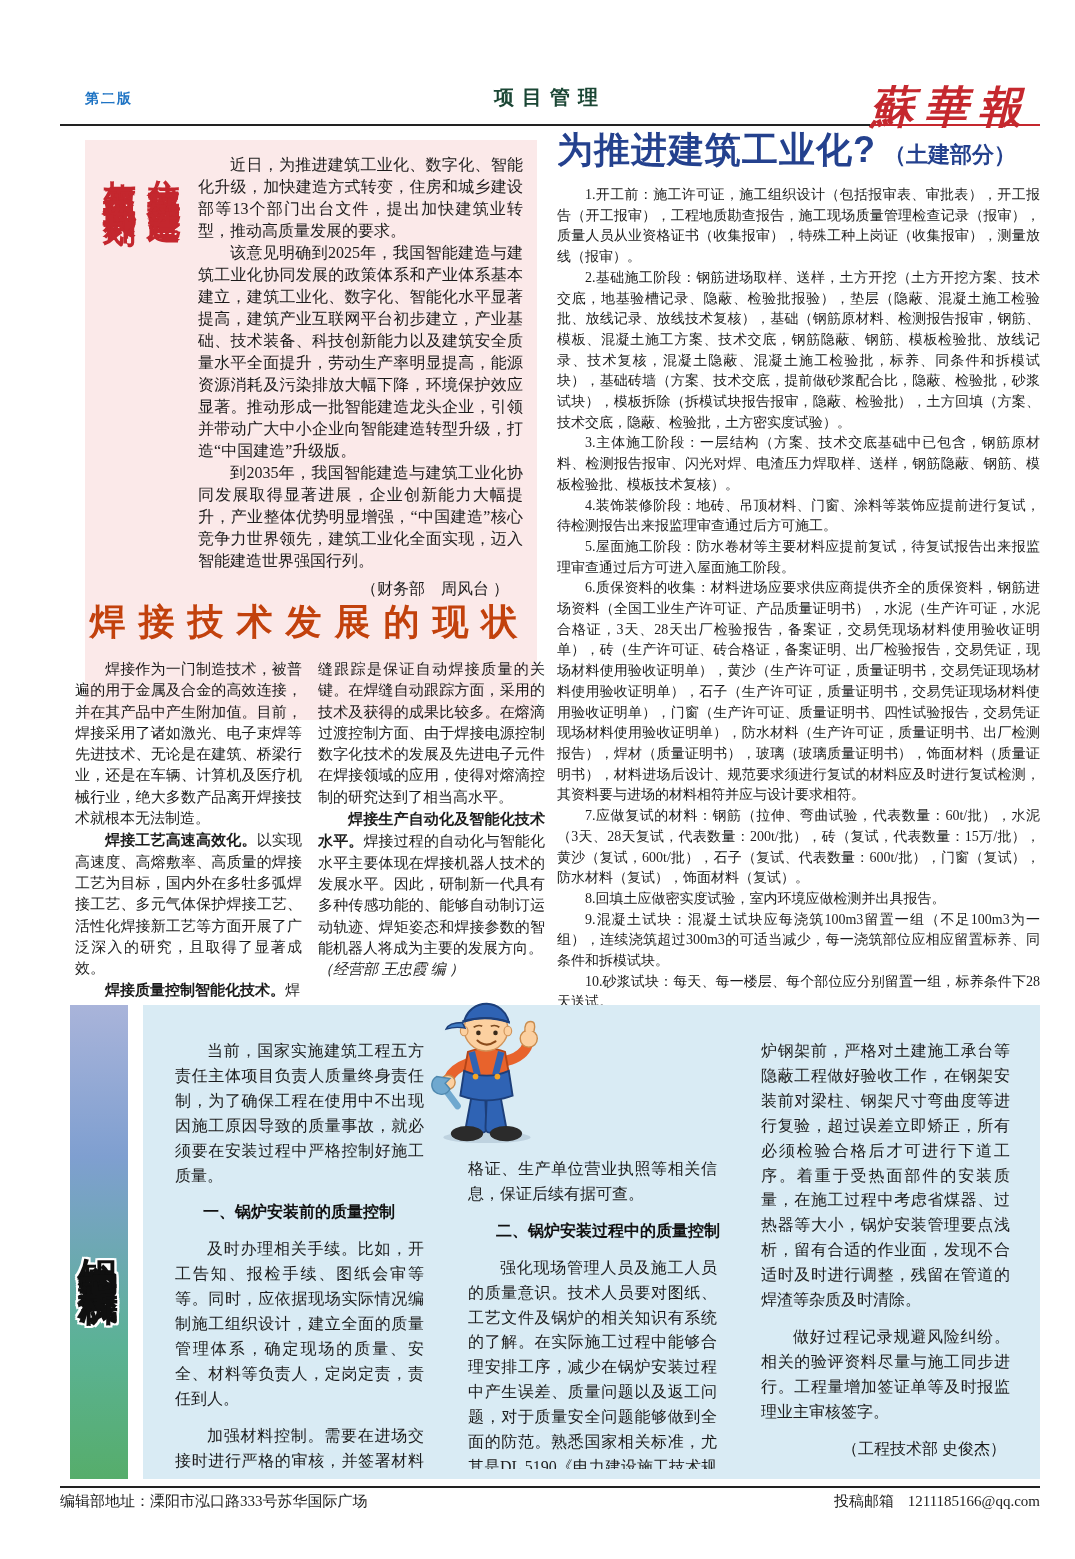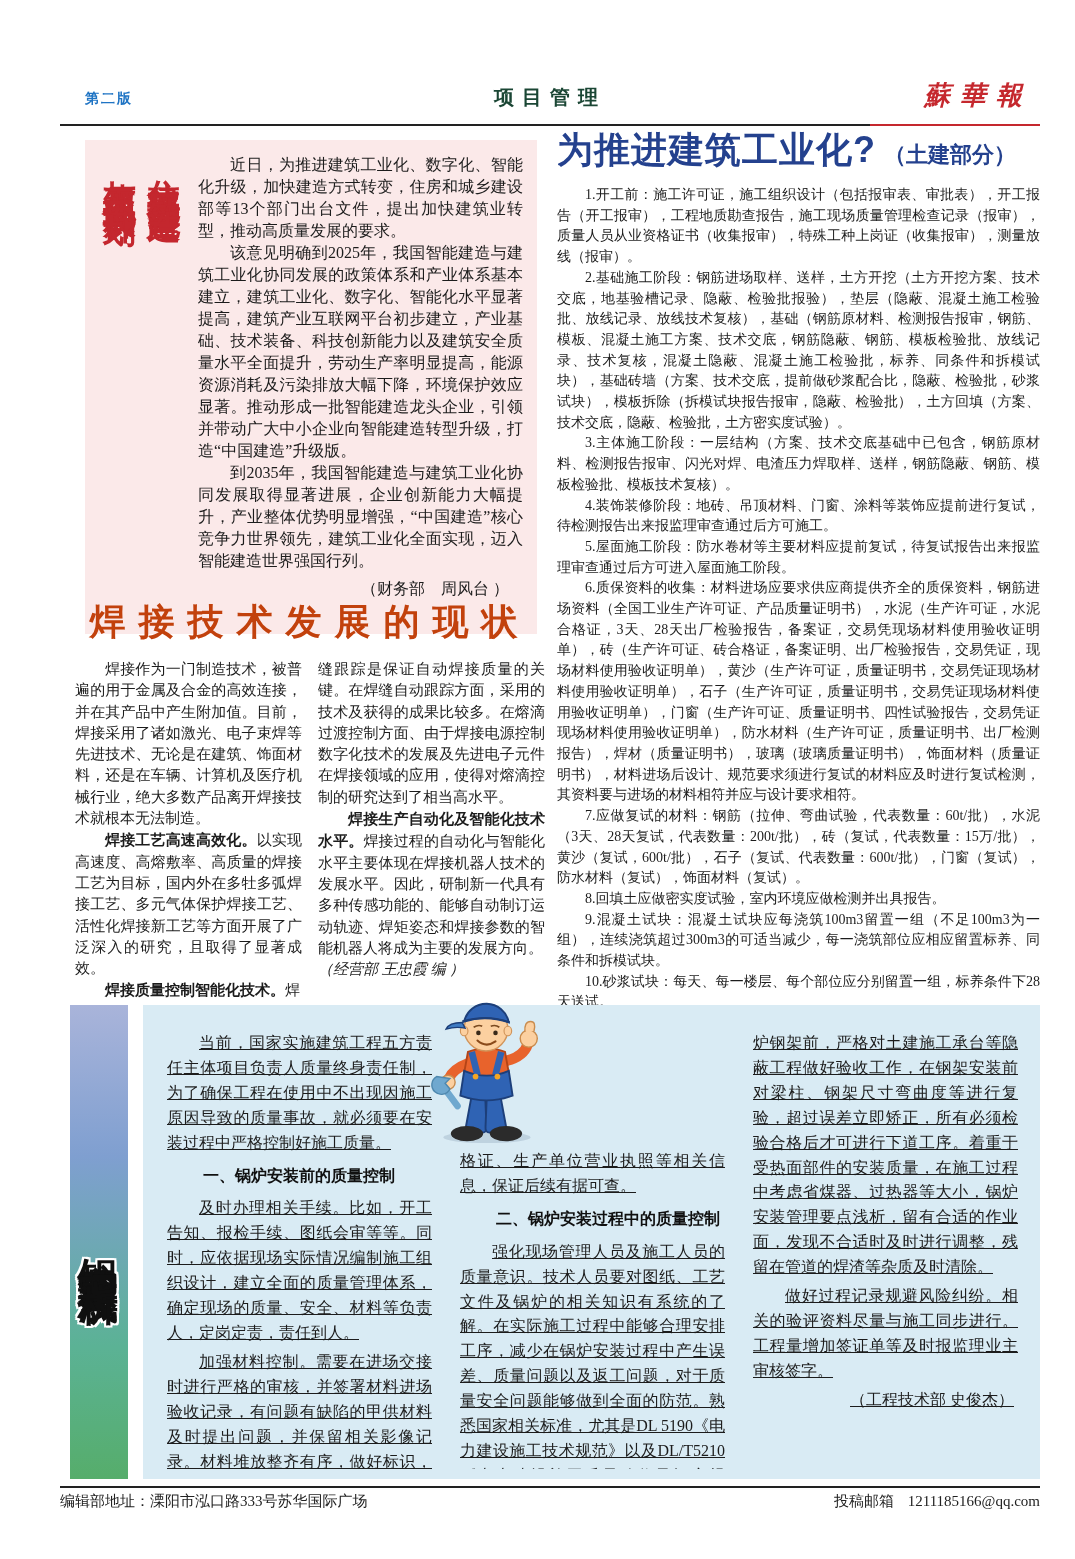--- a/index.html
+++ b/index.html
@@ -5,27 +5,27 @@
   html,body{margin:0;padding:0;background:#888;}
   .page{position:relative;width:1075px;height:1559px;background:#ffffff;margin:0 auto;overflow:hidden;
         font-family:"Liberation Serif","DejaVu Serif",serif;color:#1c1c1c;}
 
   
   .header{position:absolute;left:60px;top:78px;width:980px;height:46px;}
   .edition{position:absolute;left:25px;top:12px;font-family:"Liberation Sans",sans-serif;
            font-weight:900;font-size:14px;color:#1f74c4;letter-spacing:2px;}
   .section{position:absolute;left:0;right:0;top:6px;text-align:center;font-family:"Liberation Sans",sans-serif;
            font-weight:900;font-size:20px;color:#1a4634;letter-spacing:8px;}
-  .masthead{position:absolute;right:8px;top:0px;font-size:26px;font-weight:900;color:#c5282e;
+  .masthead{position:absolute;right:8px;top:0px;font-size:44px;font-weight:900;color:#c5282e;
             font-style:italic;letter-spacing:10px;font-family:"Liberation Serif",serif;}
   .rule-top{position:absolute;left:60px;top:124px;width:980px;height:2px;background:#222;}
   .rule-top-red{position:absolute;right:0;top:0;width:170px;height:2px;background:#c5282e;}
 
   
-  .policy-box{position:absolute;left:85px;top:140px;width:452px;height:494px;background:#fbe9e9;
+  .policy-box{position:absolute;left:85px;top:140px;width:452px;height:580px;background:#fbe9e9;
               box-sizing:border-box;padding:14px 14px 10px 12px;display:flex;gap:12px;overflow:hidden;}
   .policy-vtitle{writing-mode:vertical-rl;font-family:"Liberation Sans",sans-serif;font-weight:900;
                  color:#c4272e;font-size:33px;line-height:1.35;letter-spacing:3px;flex:0 0 auto;height:428px;}
   .policy-vtitle span{display:block;}
   .policy-body{flex:1;font-size:16px;line-height:22px;text-align:justify;overflow:hidden;}
   .policy-body p{margin:0;text-indent:2em;}
   .policy-byline{text-align:right;padding-right:14px;text-indent:0 !important;margin-top:6px !important;}
 
   
   .docs{position:absolute;left:557px;top:126px;width:483px;height:992px;overflow:hidden;}
@@ -50,21 +50,21 @@
   
   .boiler{position:absolute;left:70px;top:1005px;width:970px;height:474px;display:flex;gap:15px;}
   .boiler-bar{flex:0 0 58px;background:linear-gradient(180deg,#a9b4da 0%,#7f9fd0 32%,#5bb295 72%,#56ad6b 100%);
               display:flex;align-items:center;justify-content:center;}
   .boiler-vtitle{writing-mode:vertical-rl;font-family:"Liberation Sans",sans-serif;font-weight:900;
                  font-size:40px;letter-spacing:3px;color:#101010;
                  text-shadow:-2px -2px 0 #fff,2px -2px 0 #fff,-2px 2px 0 #fff,2px 2px 0 #fff,0 2px 0 #fff,0 -2px 0 #fff,2px 0 0 #fff,-2px 0 0 #fff;}
   .boiler-main{flex:1;background:#d9ebf4;position:relative;box-sizing:border-box;
                padding:22px 18px 10px 20px;display:flex;gap:20px;overflow:visible;}
   .bcol{flex:1;font-size:16px;line-height:24.9px;text-align:justify;overflow:hidden;}
-  .bcol p{margin:4px;text-indent:2em;text-decoration:underline;}
+  .bcol p{margin:12px;text-indent:2em;}
   .bcol p.noindent{text-indent:0;}
   .bcol h4{margin:8px;font-family:"Liberation Sans",sans-serif;font-weight:900;font-size:16px;
            line-height:24.9px;text-indent:2em;color:#101010;}
   .bcol-2{padding-top:118px;}
   .boiler-byline{text-align:right;text-indent:0 !important;padding-right:4px;}
   .mascot{position:absolute;left:268px;top:-12px;width:150px;height:152px;z-index:3;}
 
   
   .rule-bottom{position:absolute;left:60px;top:1486px;width:980px;height:2px;background:#222;}
   .footer{position:absolute;left:60px;top:1492px;width:980px;display:flex;justify-content:space-between;
@@ -118,21 +118,21 @@
         <span>11.检验批：建筑工程质量验收一般划分为单位（子单位）工程，分部（子分部）工程，分项工程和检验批。在首道工序报验前应进行检验批的划分（可按轴线等进行划分）。</span><span class="docs-continued">（未完待续）</span>
         <span class="docs-byline">（技术部 吴菊萍）</span>
       </p>
     </div>
   </div>
 
   <div class="welding">
     <div class="welding-title">焊接技术发展的现状</div>
     <div class="welding-cols">
       <div class="wcol">
-        <p>焊接作为一门制造技术，被普遍的用于金属及合金的高效连接，并在其产品中产生附加值。目前，焊接采用了诸如激光、电子束焊等先进技术、无论是在建筑、饰面材料，还是在车辆、计算机及医疗机械行业，绝大多数产品离开焊接技术就根本无法制造。</p>
+        <p>焊接作为一门制造技术，被普遍的用于金属及合金的高效连接，并在其产品中产生附加值。目前，焊接采用了诸如激光、电子束焊等先进技术、无论是在建筑、桥梁行业，还是在车辆、计算机及医疗机械行业，绝大多数产品离开焊接技术就根本无法制造。</p>
         <p><strong>焊接工艺高速高效化。</strong><span>以实现高速度、高熔敷率、高质量的焊接工艺为目标，国内外在多牡多弧焊接工艺、多元气体保护焊接工艺、活性化焊接新工艺等方面开展了广泛深入的研究，且取得了显著成效。</span></p>
         <p><strong>焊接质量控制智能化技术。</strong><span>焊</span></p>
       </div>
       <div class="wcol">
         <p class="noindent" style="text-indent:0;">缝跟踪是保证自动焊接质量的关键。在焊缝自动跟踪方面，采用的技术及获得的成果比较多。在熔滴过渡控制方面、由于焊接电源控制数字化技术的发展及先进电子元件在焊接领域的应用，使得对熔滴控制的研究达到了相当高水平。</p>
         <p><strong>焊接生产自动化及智能化技术水平。</strong><span>焊接过程的自动化与智能化水平主要体现在焊接机器人技术的发展水平。因此，研制新一代具有多种传感功能的、能够自动制订运动轨迹、焊矩姿态和焊接参数的智能机器人将成为主要的发展方向。</span></p>
         <p class="welding-byline">（经营部 王忠霞 编 ）</p>
       </div>
     </div>
   </div>

